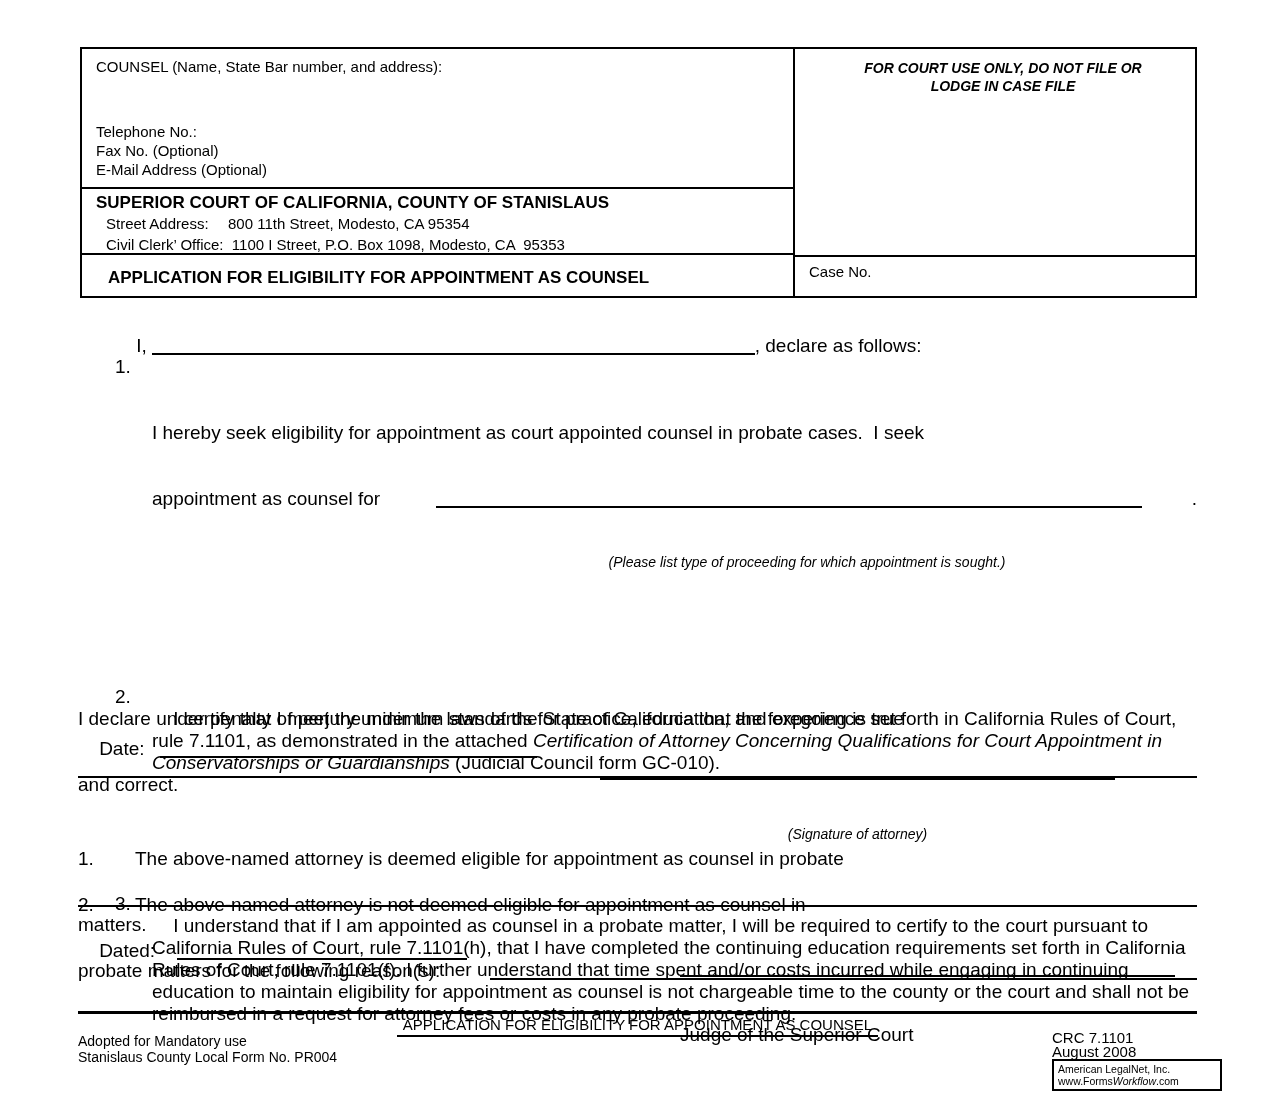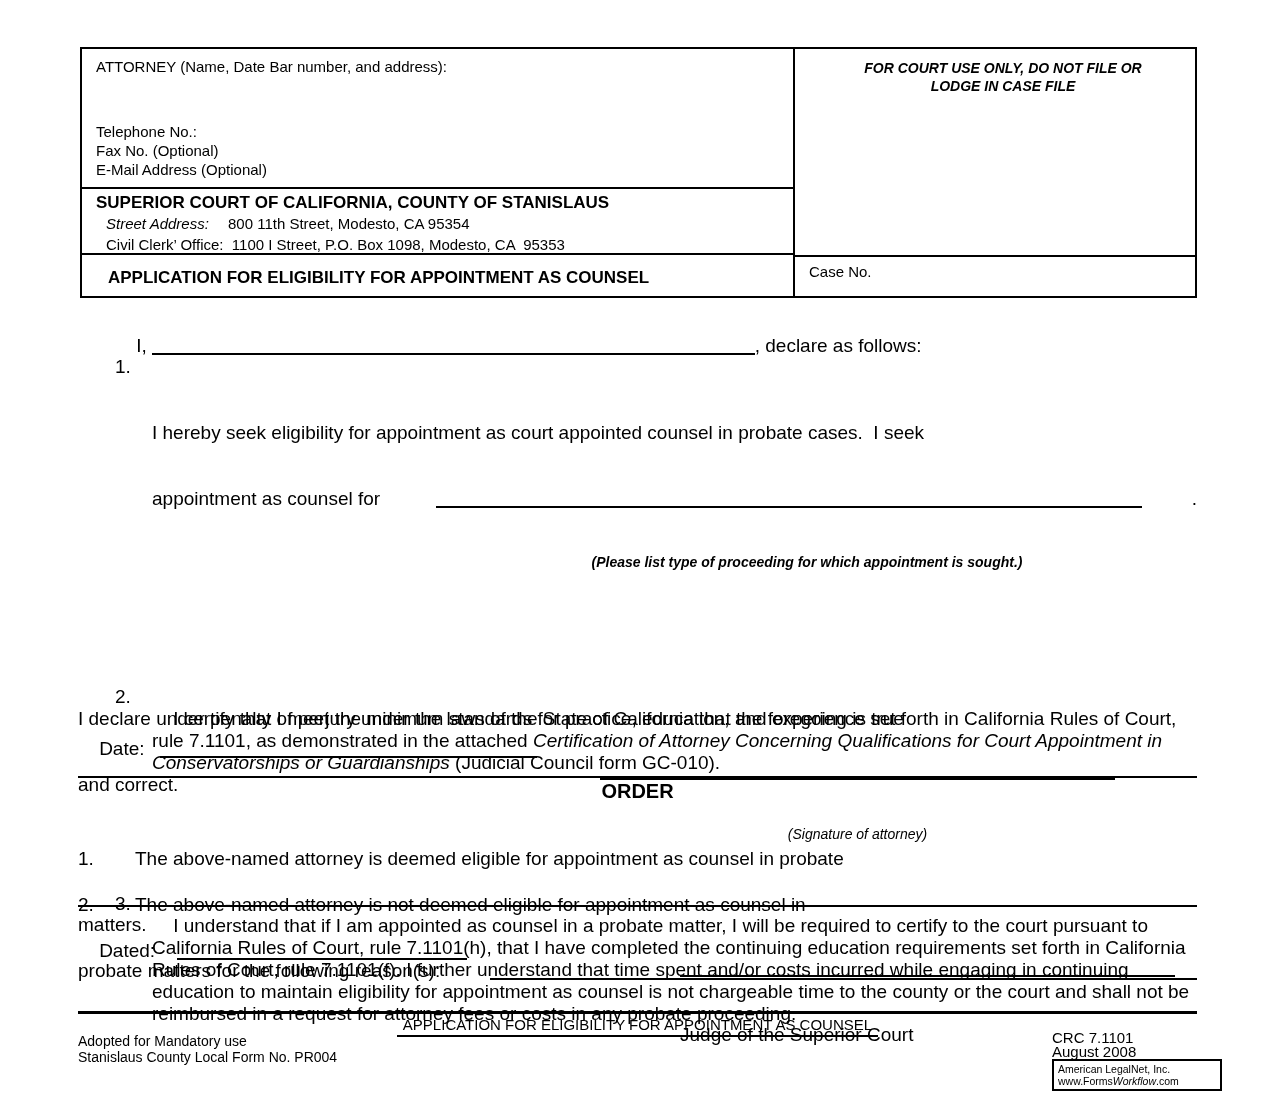--- a/index.html
+++ b/index.html
@@ -25,21 +25,21 @@
   .hleft { width: 713px; border-right: 2px solid #000; display: flex; flex-direction: column; }
   .hright { flex: 1; display: flex; flex-direction: column; }
   .cell-attorney {
     height: 138px; padding: 8px 14px;
     display: flex; flex-direction: column; justify-content: space-between;
     font-size: 15px; line-height: 19px;
   }
   .cell-court { height: 66px; border-top: 2px solid #000; padding: 3px 14px 0 14px; }
   .court-name { font-weight: bold; font-size: 17px; line-height: 21px; }
   .addr-row { font-size: 15px; line-height: 21px; padding-left: 10px; white-space: pre-wrap; }
-  .addr-label { display: inline-block; width: 122px; font-style: italic; }
+  .addr-label { display: inline-block; width: 122px; }
   .cell-title {
     flex: 1; border-top: 2px solid #000;
     padding: 0 14px 8px 26px;
     display: flex; align-items: flex-end;
     font-weight: bold; font-size: 17px;
   }
   .cell-courtuse {
     height: 206px; padding: 10px 14px 0 30px;
     text-align: center;
     font-weight: bold; font-style: italic;
@@ -85,21 +85,21 @@
   }
 </style>
 </head>
 <body>
 
 <div class="page">
 
   <div class="abs hbox">
     <div class="hleft">
       <div class="cell-attorney">
-        <div>ATTORNEY (Name, Date Bar number, and address):</div>
+        <div>COUNSEL (Name, State Bar number, and address):</div>
         <div>
           <div>Telephone No.:</div>
           <div>Fax No. (Optional)</div>
           <div>E-Mail Address (Optional)</div>
         </div>
       </div>
       <div class="cell-court">
         <div class="court-name">SUPERIOR COURT OF CALIFORNIA, COUNTY OF STANISLAUS</div>
         <div class="addr-row"><span class="addr-label">Street Address:</span><span>800 11th Street, Modesto, CA 95354</span></div>
         <div class="addr-row"><span>Civil Clerk’ Office:  </span><span>1100 I Street, P.O. Box 1098, Modesto, CA  95353</span></div>
@@ -124,21 +124,21 @@
   </div>
 
   <div class="abs bodytext item" style="left:115px; top:356px; width:1082px;">
     <span class="num">1.</span>
     <div>I hereby seek eligibility for appointment as court appointed counsel in probate cases.  I seek</div>
     <div class="flexline">
       <span>appointment as counsel for</span>
       <span class="fblank" style="margin-left:8px; margin-right:2px;"></span>
       <span>.</span>
     </div>
-    <div class="hint" style="margin-left:295px; width:720px; text-align:center;font-weight:bold;">(Please list type of proceeding for which appointment is sought.)</div>
+    <div class="hint" style="margin-left:295px; width:720px; text-align:center;">(Please list type of proceeding for which appointment is sought.)</div>
   </div>
 
   <div class="abs bodytext item" style="left:115px; top:428px; width:1085px;">
     <span class="num">2.</span><span>I certify that I meet the minimum standards for practice, education, and experience set forth in California Rules of Court, rule 7.1101, as demonstrated in the attached </span><i>Certification of Attorney Concerning Qualifications for Court Appointment in Conservatorships or Guardianships</i><span> (Judicial Council form GC-010).</span>
   </div>
 
   <div class="abs bodytext item" style="left:115px; top:525px; width:1085px;">
     <span class="num">3.</span><span>I understand that if I am appointed as counsel in a probate matter, I will be required to certify to the court pursuant to California Rules of Court, rule 7.1101(h), that I have completed the continuing education requirements set forth in California Rules of Court, rule 7.1101(f). I further understand that time spent and/or costs incurred while engaging in continuing education to maintain eligibility for appointment as counsel is not chargeable time to the county or the court and shall not be reimbursed in a request for attorney fees or costs in any probate proceeding.</span>
   </div>
 
@@ -150,21 +150,20 @@
   <div class="abs bodytext" style="left:78px; top:716px; width:1119px; height:44px;">
     <span>Date:</span><span class="blank" style="width:377px; margin-left:15px;"></span>
     <div class="abs" style="left:522px; top:0; width:515px;">
       <div style="height:20px; border-bottom:2px solid #000;"></div>
       <div class="caption-it" style="margin-top:2px;font-style:italic;">(Signature of attorney)</div>
     </div>
   </div>
 
   <div class="abs rule" style="left:78px; top:776px; width:1119px;"></div>
 
-  <div class="abs order-title" style="left:78px; top:780px; width:1119px;">ORDER</div>
 
   <div class="abs bodytext" style="left:78px; top:804px; width:1119px;">
     <div><span class="onum">1.</span><span>The above-named attorney is deemed eligible for appointment as counsel in probate</span></div>
     <div>matters.</div>
   </div>
 
   <div class="abs bodytext" style="left:78px; top:850px; width:1119px;">
     <div><span class="onum">2.</span><span>The above-named attorney is not deemed eligible for appointment as counsel in</span></div>
     <div class="flexline">
       <span>probate matters for the following reason(s):</span>

